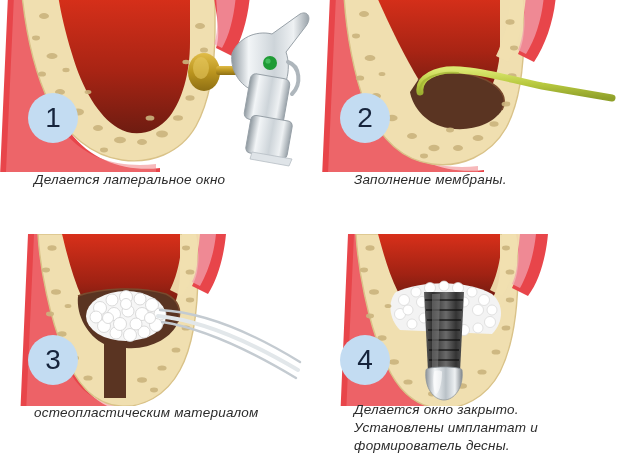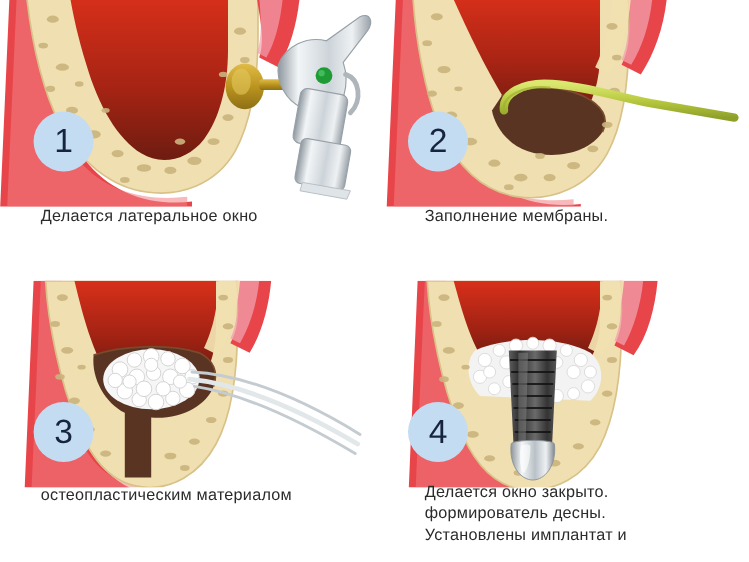--- a/index.html
+++ b/index.html
@@ -45,21 +45,21 @@
     font-size:13.5px;
     line-height:1.35;
     color:#2b2b2b;
     font-family:"Liberation Sans", sans-serif;
     letter-spacing:0.2px;
   }
   #cap-1 { top:171px; }
   #cap-2 { top:171px; left:42px; }
   #cap-3 { top:170px; }
   #cap-4 { top:167px; left:42px; }
-  .caption .line { display:block; white-space:nowrap; }
+  .caption .line { display:block; white-space:nowrap;font-style:italic; }
 </style>
 </head>
 <body>
 
 <div id="figure">
 
   <div class="panel" id="panel-1">
     <div class="art">
       <svg viewBox="0 0 312 172" xmlns="http://www.w3.org/2000/svg">
         <defs>
@@ -386,18 +386,18 @@
 
         <g>
           <path d="M114 136 C114 132 150 132 150 136 C152 154 142 166 132 166 C122 166 112 154 114 136 Z" fill="url(#form4)" stroke="#8d949a" stroke-width="0.8"></path>
           <path d="M122 138 C122 136 130 136 130 138 C130 152 126 160 124 160 C122 158 120 148 122 138 Z" fill="#ffffff" opacity="0.6"></path>
         </g>
       </svg>
     </div>
     <div class="badge" id="badge-4">4</div>
     <div class="caption" id="cap-4">
       <span class="line">Делается окно закрыто.</span>
+      <span class="line">Установлены имплантат и</span>
       <span class="line">формирователь десны.</span>
-      <span class="line">Установлены имплантат и</span>
     </div>
   </div>
 
 </div>
 
 </body></html>

